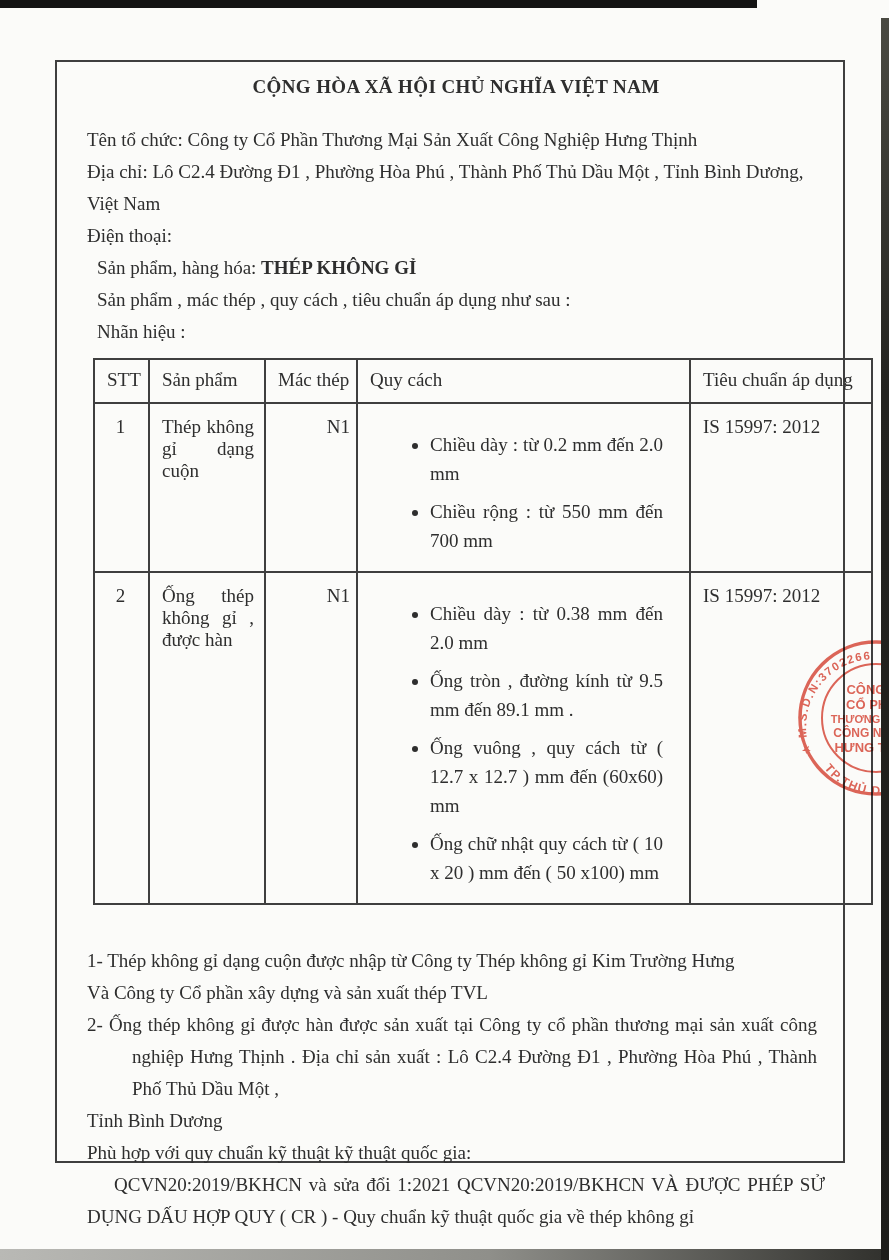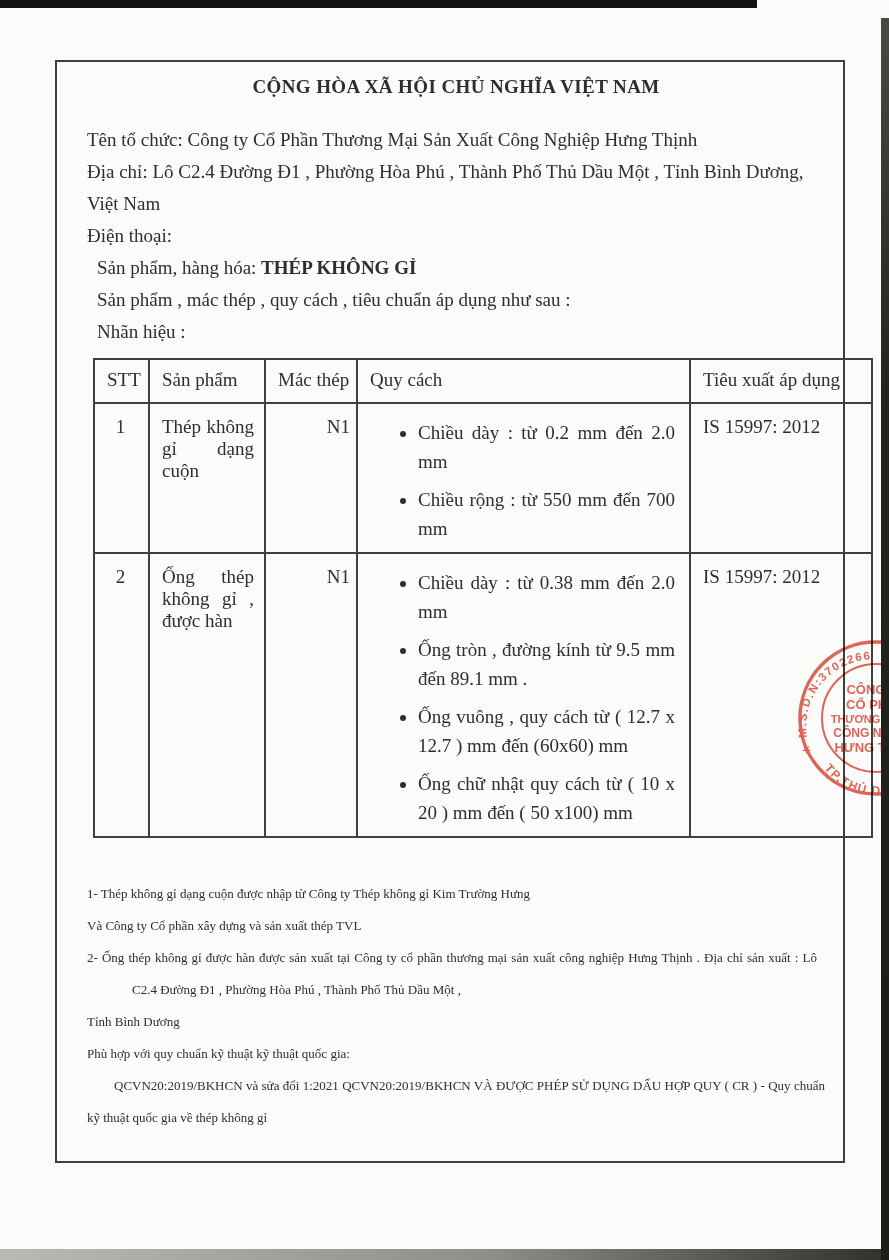--- a/index.html
+++ b/index.html
@@ -50,25 +50,25 @@
   }
   table.spec th, table.spec td { border:2px solid var(--line); font-weight:normal; vertical-align:top; }
   table.spec th { text-align:left; padding:9px 6px 11px 12px; }
   th.c-stt, td.c-stt { text-align:center; padding-left:4px; }
   td { padding:10px 6px 6px 12px; }
   td.c-stt  { padding-top:12px; }
   td.c-prod { text-align:justify; padding-right:10px; padding-top:12px; }
   td.c-grade{ text-align:right; padding-top:12px; }
   td.c-spec { padding:4px 0 0 0; }
   td.c-std  { padding-top:12px; }
-  ul.specs { margin:4px; padding:6px 10px 0 56px;font-family:Liberation Serif, serif; }
+  ul.specs { margin:16px; padding:6px 10px 0 56px;font-family:Liberation Serif, serif; }
   ul.specs li { text-align:justify; line-height:29px; margin:0 0 9px 0; }
 
   
-  .notes { margin-top:40px; font-size:13px; }
+  .notes { margin-top:40px; font-size:19px; }
   .notes p { margin:0; line-height:32px; }
   .note-block span { display:block; }
   .note-hang { padding-left:45px; text-indent:-45px; text-align:justify; padding-right:8px; }
   .conformity { margin-left:10px; }
   .regulation { margin:0 -4px 0 -27px; text-indent:27px; text-align:justify; }
 
   
   .stamp {
     position:absolute; left:772px; top:618px; width:210px; height:210px;
     z-index:2; mix-blend-mode:multiply; opacity:.92;
@@ -109,21 +109,21 @@
         <col style="width:92px">
         <col style="width:333px">
         <col style="width:182px">
     </colgroup>
     <tbody>
         <tr>
       <th class="c-stt">STT</th>
       <th>Sản phẩm</th>
       <th>Mác thép</th>
       <th>Quy cách</th>
-      <th>Tiêu xuất áp dụng</th>
+      <th>Tiêu chuẩn áp dụng</th>
     </tr>
     <tr>
       <td class="c-stt" height="92">1</td>
       <td class="c-prod">Thép không gỉ dạng cuộn</td>
       <td class="c-grade">N1</td>
       <td class="c-spec">
         <ul class="specs">
           <li>Chiều dày : từ 0.2 mm đến 2.0 mm</li>
           <li>Chiều rộng : từ 550 mm đến 700 mm</li>
         </ul>

